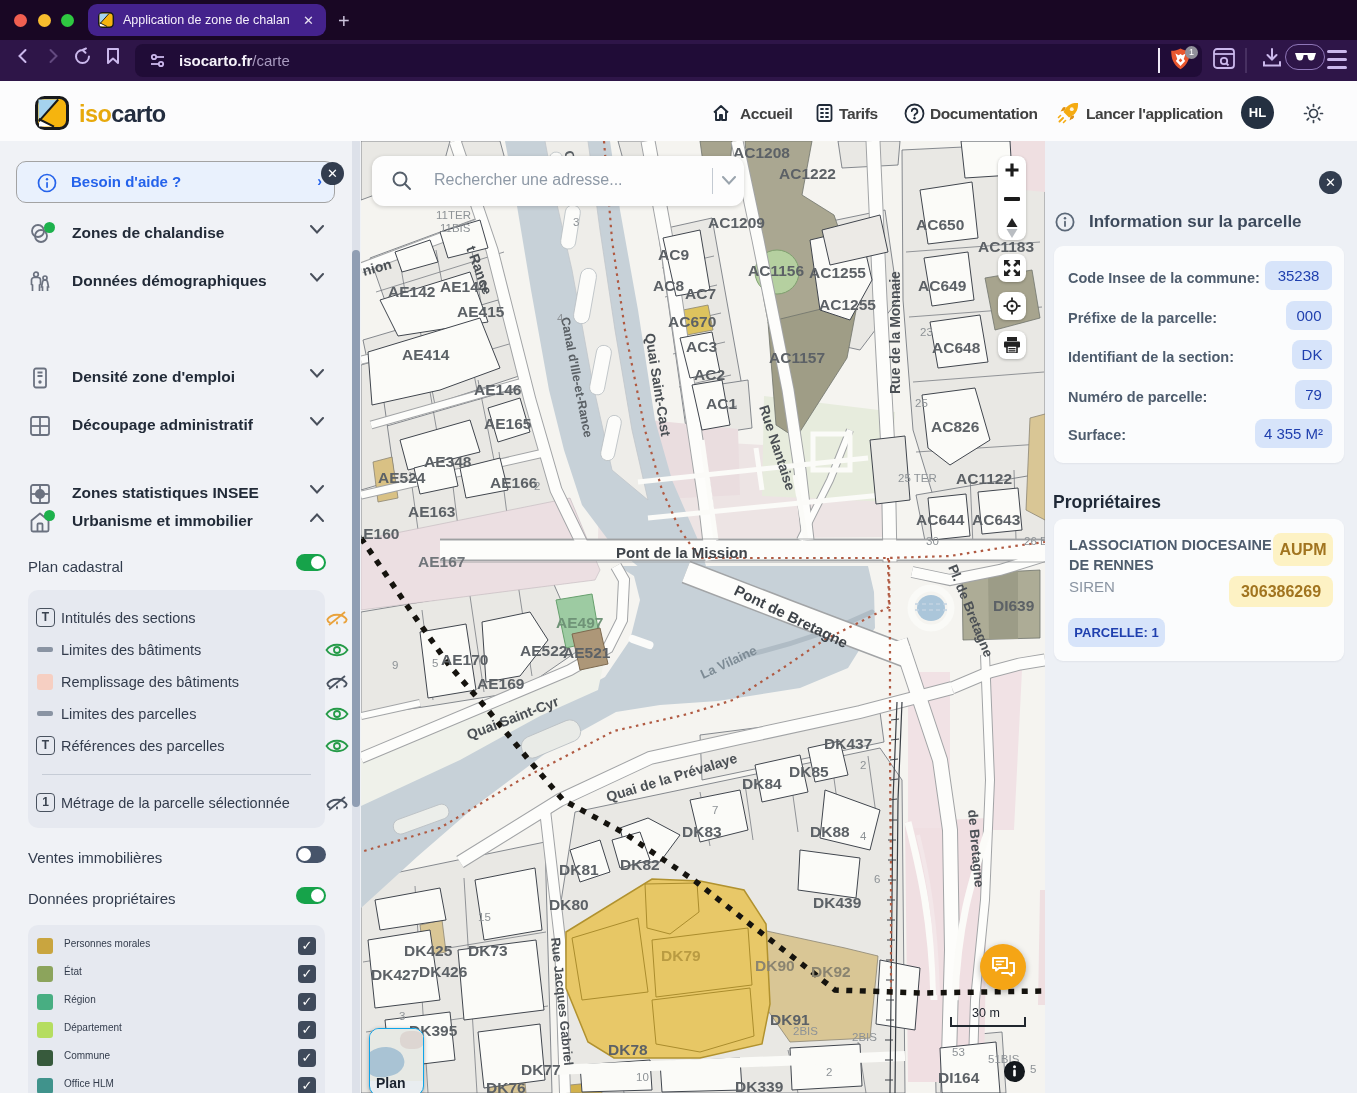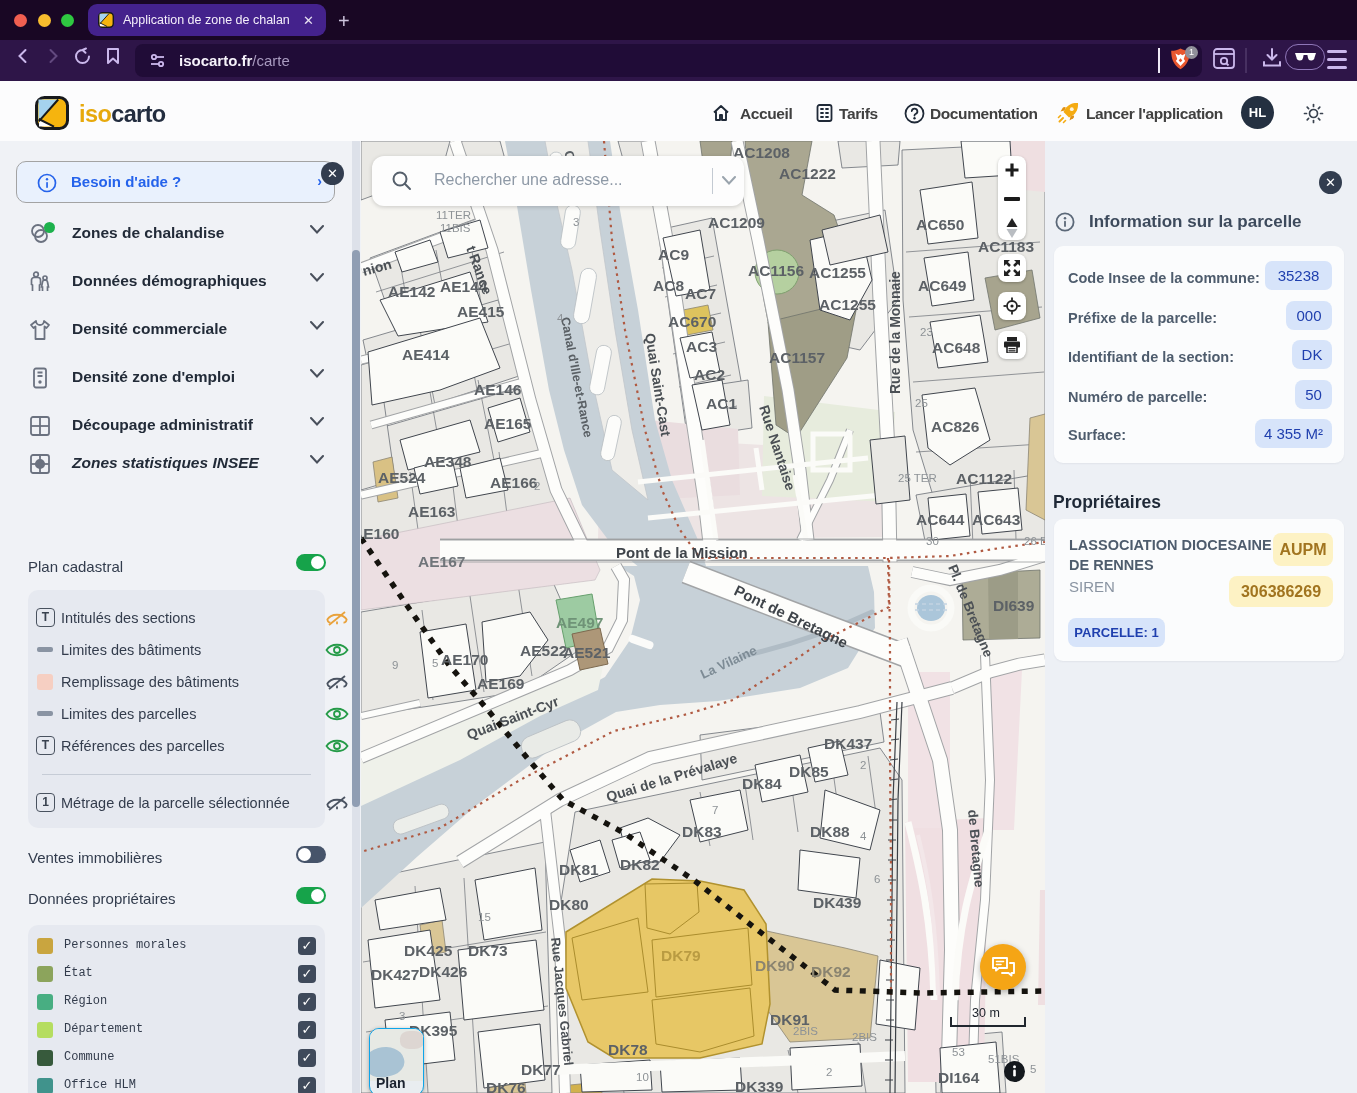--- a/index.html
+++ b/index.html
@@ -40,21 +40,21 @@
 .toggle i{position:absolute;top:2px;width:13px;height:13px;border-radius:50%;background:#fff;}
 .lpanel{position:absolute;left:28px;width:297px;background:#e6e9f0;border-radius:10px;}
 .lrow{position:absolute;left:0;width:297px;height:32px;}
 .lrow .lt{position:absolute;left:33px;top:8px;font-size:14.5px;color:#333c4c;}
 .tbox{position:absolute;left:8px;top:6px;width:19px;height:19px;border:1.6px solid #49525f;border-radius:4px;color:#39424f;font-size:12px;font-weight:700;text-align:center;line-height:17px;background:transparent;}
 .bar{position:absolute;left:9px;top:13px;width:16px;height:5px;background:#8a94a3;border-radius:2px;}
 .sq{position:absolute;left:9px;top:8px;width:16px;height:16px;border-radius:3px;}
 .eye{position:absolute;left:296px;top:6px;}
 .swrow{position:absolute;left:0;width:297px;height:28px;}
 .swrow .sw{position:absolute;left:9px;top:5px;width:16px;height:16px;border-radius:3px;}
-.swrow .lt{position:absolute;left:36px;top:5px;font-size:12px;color:#333c4c;font-family:Liberation Mono, monospace;}
+.swrow .lt{position:absolute;left:36px;top:5px;font-size:10px;color:#333c4c;}
 .cbx{position:absolute;left:270px;top:4px;width:18px;height:18px;background:#3f4a5b;border-radius:4px;color:#fff;font-size:13px;text-align:center;line-height:18px;}
 #scrolltrack{position:absolute;left:352px;top:141px;width:8px;height:952px;background:#dde1e9;}
 #scrollthumb{position:absolute;left:352px;top:250px;width:8px;height:557px;background:#909eb3;border-radius:4px;}
 .closex{position:absolute;width:23px;height:23px;border-radius:50%;background:#323d4f;color:#fff;font-size:13px;text-align:center;line-height:23px;z-index:30;}
 
 #map{position:absolute;left:361px;top:141px;width:684px;height:952px;background:#f6f5f1;overflow:hidden;}
 #searchbar{position:absolute;left:372px;top:156px;width:372px;height:50px;background:#fdfdfd;border-radius:12px;box-shadow:0 1px 4px rgba(0,0,0,0.18);z-index:20;}
 #searchbar .ph{position:absolute;left:62px;top:15px;font-size:16px;color:#8e99a6;}
 #searchbar .sep{position:absolute;left:340px;top:12px;width:1px;height:26px;background:#c3cad2;}
 .mapbtn{position:absolute;width:28px;height:28px;background:#fff;border-radius:8px;box-shadow:0 1px 3px rgba(0,0,0,0.25);z-index:20;color:#222;text-align:center;}
@@ -241,29 +241,20 @@
           <path d="M4.5 21 v-6 l-1 -0.5 v-4.5 a2.5 2.5 0 0 1 2.5 -2.5 h4 a2.5 2.5 0 0 1 2.5 2.5 v4.5 l-1 0.5 v6"></path>
           <circle cx="17" cy="8" r="2"></circle>
           <path d="M14.5 21 v-4 h-1 l1 -5 a2 2 0 0 1 2 -1.8 h1 a2 2 0 0 1 2 1.8 l1 5 h-1 v4"></path>
         </g>
       </svg>
     <div class="txt">Données démographiques</div>
     <svg class="chev" width="14" height="9" viewBox="0 0 14 9">
         <path d="M1 1 L7 7.5 L13 1" fill="none" stroke="#49505c" stroke-width="2" stroke-linecap="round"></path>
       </svg>
   </div>
-  <div class="menurow" style="top:306px;">
-    <svg class="mico" viewBox="0 0 24 24">
-        <path d="M8 3 L3 7 L5.5 10 L7.5 8.5 V21 h9 V8.5 L18.5 10 L21 7 L16 3 a4 4 0 0 1 -8 0 Z" fill="none" stroke="#6b7280" stroke-width="1.8" stroke-linejoin="round"></path>
-      </svg>
-    <div class="txt">Densité commerciale</div>
-    <svg class="chev" width="14" height="9" viewBox="0 0 14 9">
-        <path d="M1 1 L7 7.5 L13 1" fill="none" stroke="#49505c" stroke-width="2" stroke-linecap="round"></path>
-      </svg>
-  </div>
   <div class="menurow" style="top:402px;">
     <svg class="mico" viewBox="0 0 24 24">
         <g fill="none" stroke="#6b7280" stroke-width="1.8">
           <rect x="3" y="3" width="18" height="18" rx="2"></rect>
           <line x1="12" y1="3" x2="12" y2="21"></line>
           <line x1="3" y1="12" x2="21" y2="12"></line>
         </g>
       </svg>
     <div class="txt">Découpage administratif</div>
     <svg class="chev" width="14" height="9" viewBox="0 0 14 9">
@@ -276,33 +267,46 @@
           <rect x="6" y="2.5" width="12" height="19" rx="2"></rect>
           <path d="M9.5 6.5 h5 M9.5 10 h5"></path>
           <circle cx="12" cy="16" r="0.8" fill="#6b7280"></circle>
         </g>
       </svg>
     <div class="txt">Densité zone d'emploi</div>
     <svg class="chev" width="14" height="9" viewBox="0 0 14 9">
         <path d="M1 1 L7 7.5 L13 1" fill="none" stroke="#49505c" stroke-width="2" stroke-linecap="round"></path>
       </svg>
   </div>
-  <div class="menurow" style="top:440px;font-style:italic;">
+  <div class="menurow" style="top:470px;">
     <svg class="mico" viewBox="0 0 24 24">
         <g fill="none" stroke="#6b7280" stroke-width="1.8">
           <rect x="3" y="3" width="18" height="18" rx="2"></rect>
           <line x1="12" y1="3" x2="12" y2="8"></line>
           <line x1="12" y1="16" x2="12" y2="21"></line>
           <line x1="3" y1="12" x2="8" y2="12"></line>
           <line x1="16" y1="12" x2="21" y2="12"></line>
           <circle cx="12" cy="12" r="4.2" fill="#6b7280"></circle>
         </g>
       </svg>
     <div class="txt">Zones statistiques INSEE</div>
     <svg class="chev" width="14" height="9" viewBox="0 0 14 9">
+        <path d="M1 1 L7 7.5 L13 1" fill="none" stroke="#49505c" stroke-width="2" stroke-linecap="round"></path>
+      </svg>
+  </div>
+  <div class="menurow" style="top:498px;">
+    <svg class="mico" viewBox="0 0 24 24">
+        <g fill="none" stroke="#6b7280" stroke-width="1.8">
+          <path d="M3.5 10.5 L12 3.5 L20.5 10.5 V20 a1.5 1.5 0 0 1 -1.5 1.5 H5 a1.5 1.5 0 0 1 -1.5 -1.5 Z" stroke-linejoin="round"></path>
+          <path d="M9.5 21 v-6.5 a1 1 0 0 1 1 -1 h3 a1 1 0 0 1 1 1 V21"></path>
+        </g>
+      </svg>
+    <div class="gdot" style="left:44px;top:12px;"></div>
+    <div class="txt">Urbanisme et immobilier</div>
+    <svg class="chev" width="14" height="9" viewBox="0 0 14 9" style="transform:rotate(180deg);">
         <path d="M1 1 L7 7.5 L13 1" fill="none" stroke="#49505c" stroke-width="2" stroke-linecap="round"></path>
       </svg>
   </div>
   <div class="sbrow" style="left:28px;top:558px;">Plan cadastral</div>
   <div class="toggle" style="left:296px;top:554px;background:#16a34a;">
       <i style="left:15px;"></i>
     </div>
   <div class="lpanel" style="top:590px;height:238px;">
     <div class="lrow" style="top:12px;">
         <div class="tbox">T</div>
@@ -836,21 +840,21 @@
     </svg>
   <div id="rtitle">Information sur la parcelle</div>
   <div class="card" style="top:246px;height:217px;">
     <div class="frow" style="top:24px;">Code Insee de la commune:</div>
     <div class="chip bluechip" style="left:211px;top:15px;width:67px;height:29px;font-size:15px;line-height:29px;border-radius:7px;">35238</div>
     <div class="frow" style="top:64px;">Préfixe de la parcelle:</div>
     <div class="chip bluechip" style="left:232px;top:55px;width:46px;height:29px;font-size:15px;line-height:29px;">000</div>
     <div class="frow" style="top:103px;">Identifiant de la section:</div>
     <div class="chip bluechip" style="left:238px;top:94px;width:40px;height:29px;font-size:15px;line-height:29px;">DK</div>
     <div class="frow" style="top:143px;">Numéro de parcelle:</div>
-    <div class="chip bluechip" style="left:241px;top:134px;width:37px;height:29px;font-size:15px;line-height:29px;">50</div>
+    <div class="chip bluechip" style="left:241px;top:134px;width:37px;height:29px;font-size:15px;line-height:29px;">79</div>
     <div class="frow" style="top:181px;">Surface:</div>
     <div class="chip bluechip" style="left:201px;top:173px;width:77px;height:29px;font-size:15px;line-height:29px;">4 355 M²</div>
   </div>
   <div id="proptitle">Propriétaires</div>
   <div class="card" style="top:519px;height:142px;">
     <div style="position:absolute;left:15px;top:16px;width:212px;font-size:14.5px;font-weight:700;color:#4e5c6d;line-height:20px;">LASSOCIATION DIOCESAINE DE RENNES</div>
     <div class="chip yellowchip" style="left:219px;top:14px;width:60px;height:33px;font-size:16px;line-height:33px;">AUPM</div>
     <div style="position:absolute;left:15px;top:59px;font-size:15px;color:#8a94a2;">SIREN</div>
     <div class="chip yellowchip" style="left:175px;top:57px;width:104px;height:31px;font-size:16px;line-height:31px;">306386269</div>
     <div class="chip bluechip" style="left:14px;top:99px;width:97px;height:29px;font-size:13px;line-height:29px;font-weight:700;">PARCELLE: 1</div>

